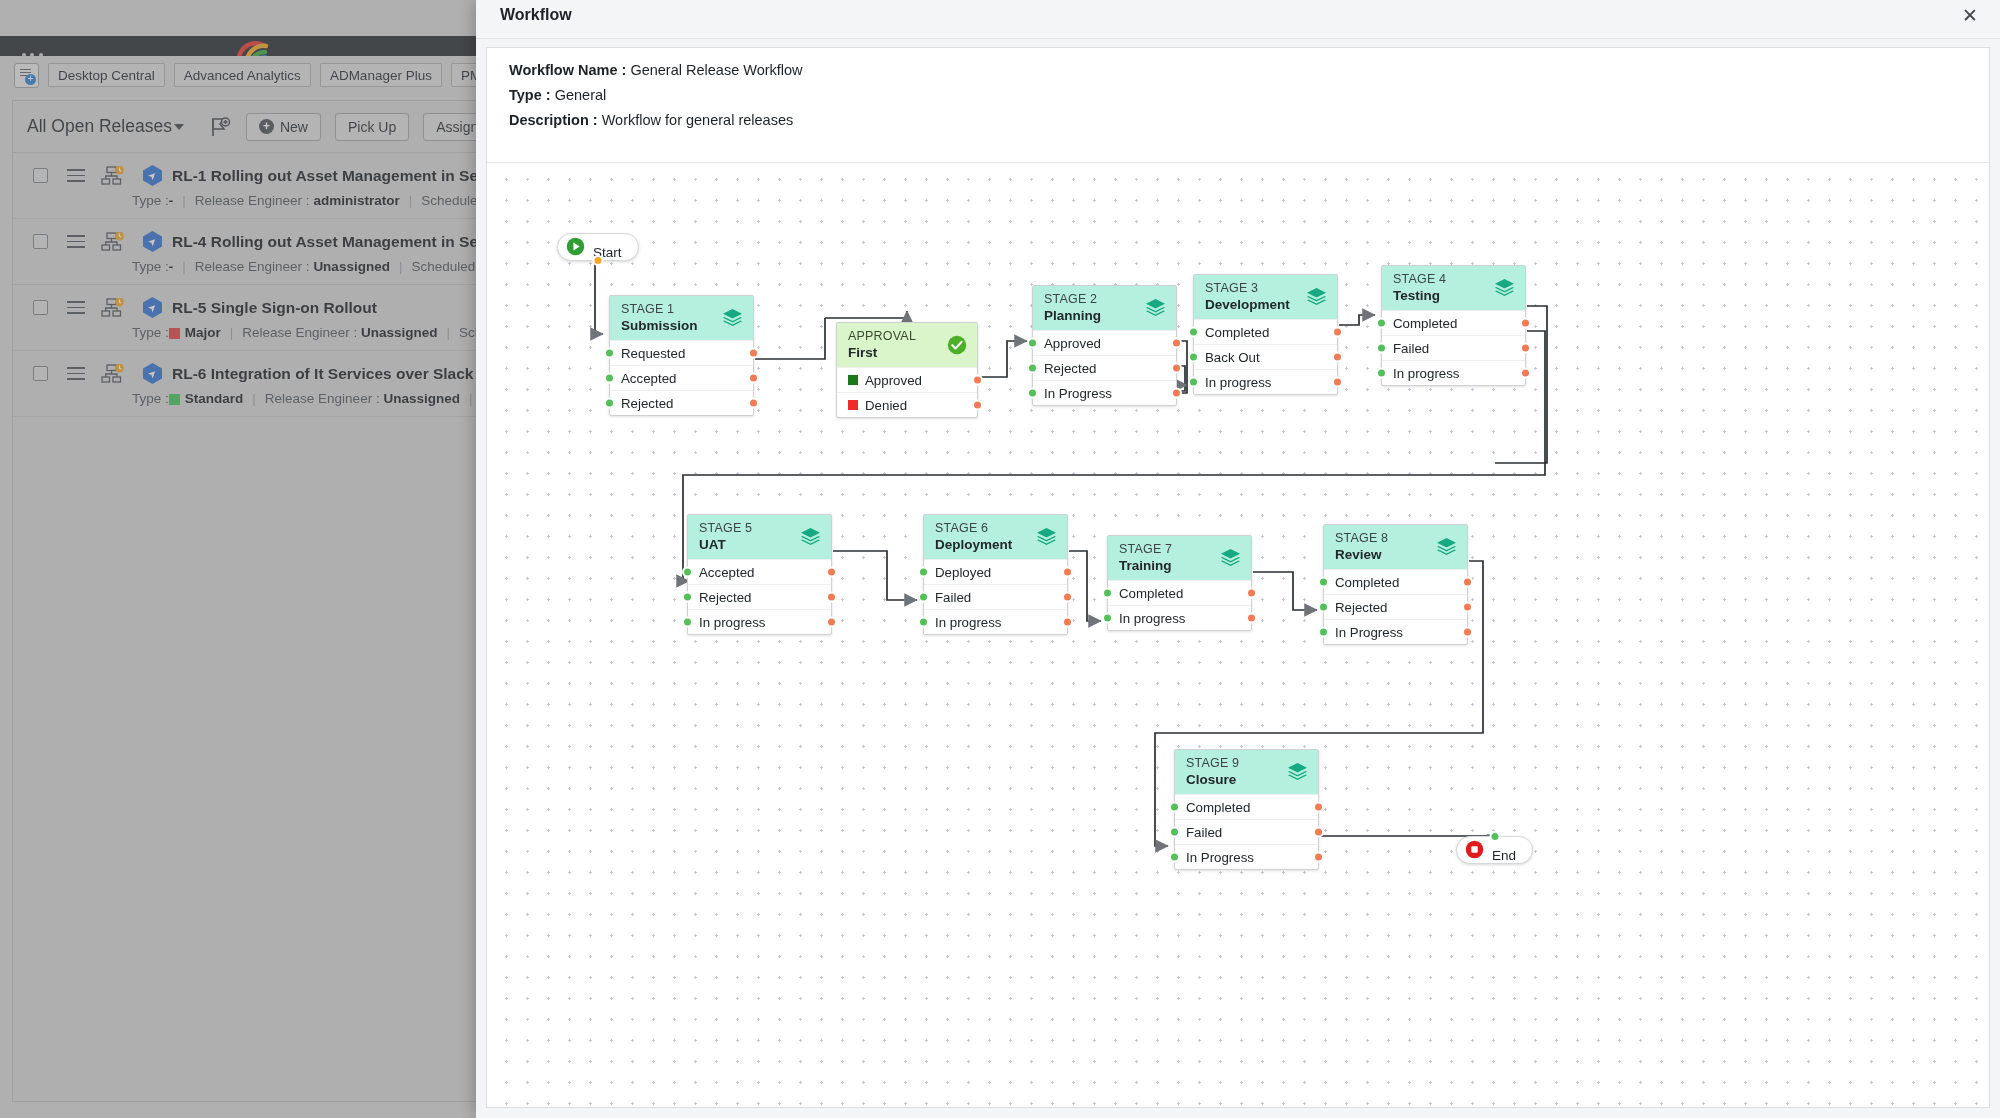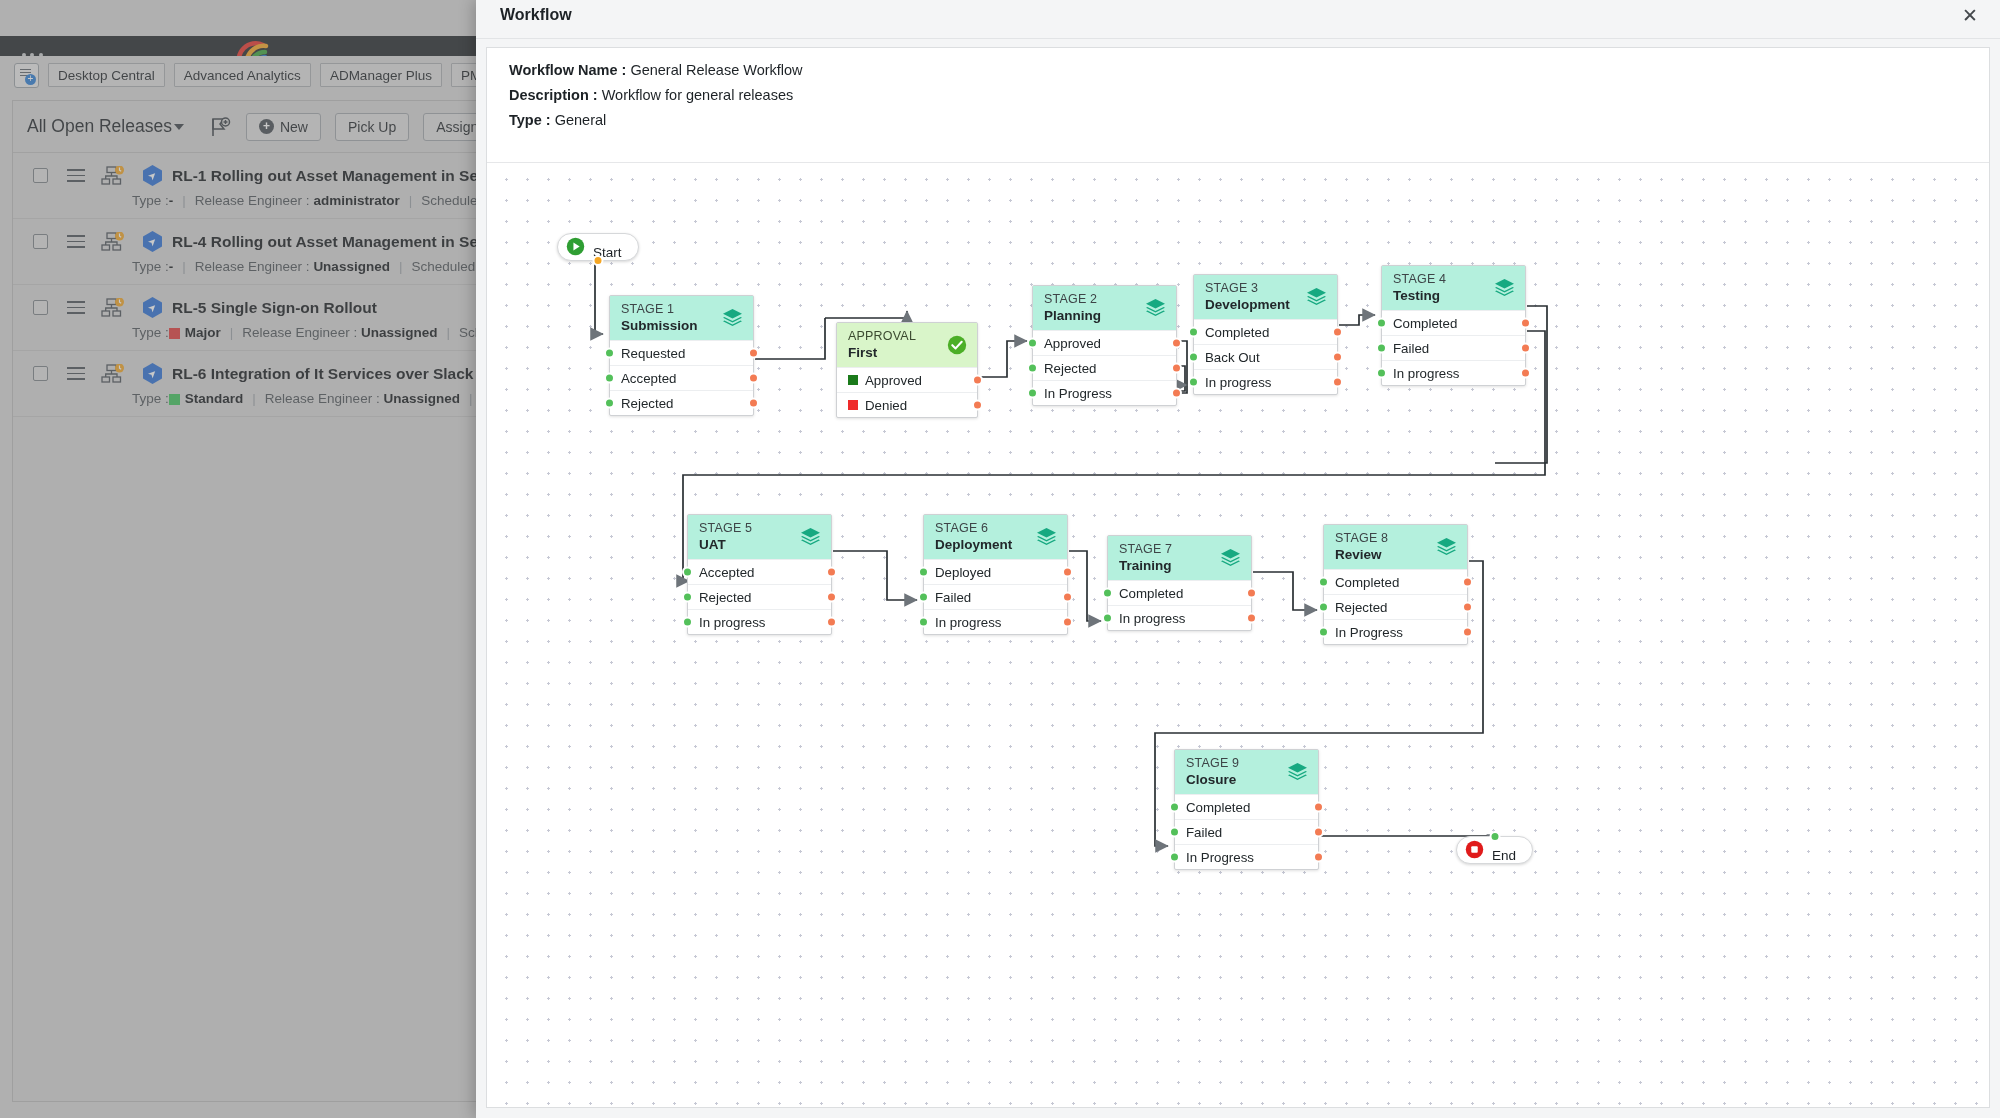--- a/index.html
+++ b/index.html
@@ -396,26 +396,26 @@
   </div>
 
   <div class="modal-body">
 
     <div class="wf-meta">
       <div class="wf-meta-row">
         <b>Workflow Name :</b>
         <span>General Release Workflow</span>
       </div>
       <div class="wf-meta-row">
+        <b>Type :</b>
+        <span>General</span>
+      </div>
+      <div class="wf-meta-row">
         <b>Description :</b>
         <span>Workflow for general releases</span>
-      </div>
-      <div class="wf-meta-row">
-        <b>Type :</b>
-        <span>General</span>
       </div>
     </div>
 
     <div class="canvas">
       <svg class="svg-layer">
         <defs>
           <marker id="arw" markerWidth="9" markerHeight="9" refX="7.5" refY="4.5" orient="auto">
             <path d="M0,0.6 L8,4.5 L0,8.4 Z" fill="#6e747a"></path>
           </marker>
         </defs>

